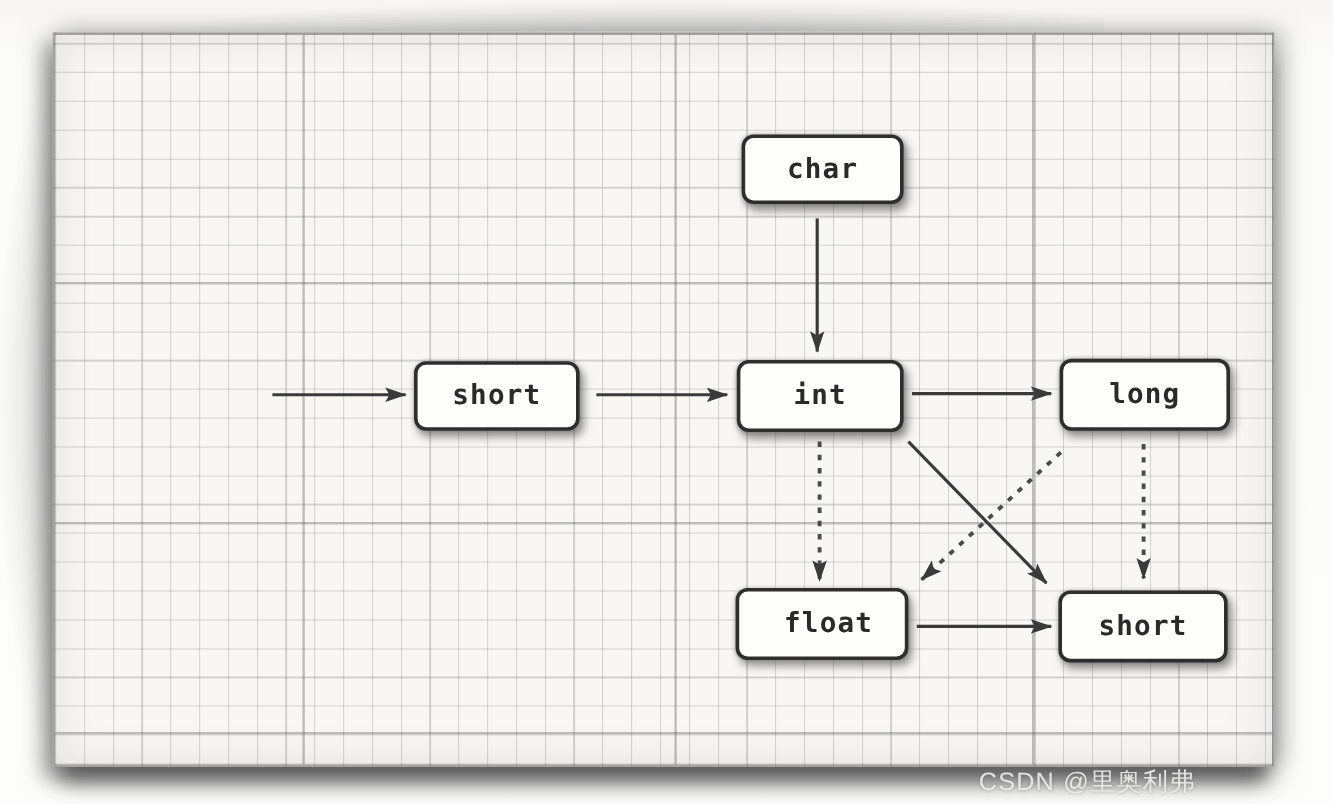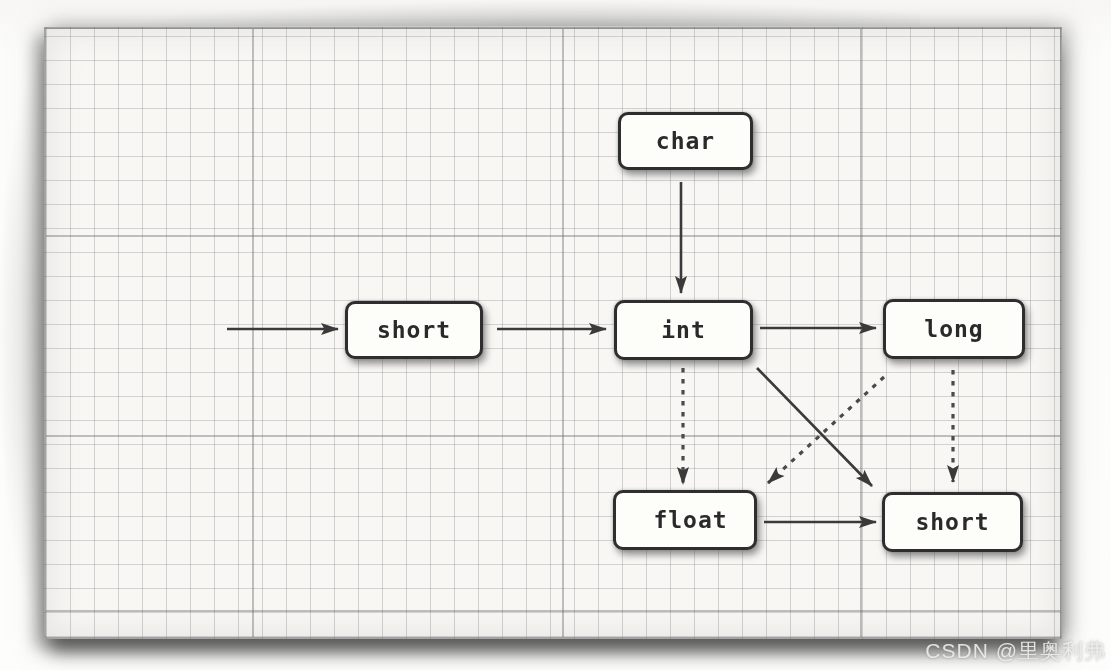--- a/index.html
+++ b/index.html
@@ -46,21 +46,21 @@
     position: absolute; box-sizing: border-box;
     background: #fdfdfa;
     border: 3px solid #2e2e2e; border-radius: 10px;
     display: flex; align-items: center; justify-content: center;
     font-weight: bold; font-size: 23px; letter-spacing: 1px; color: #2a2a2a;
     box-shadow: 3px 5px 7px rgba(80,80,80,.6), 0 0 3px rgba(70,70,70,.35);
   }
 
   .watermark {
     position: absolute; right: 5px; top: 637px; width: 400px;
-    text-align: right;
+    text-align: center;
     font-family: "Liberation Sans", "DejaVu Sans", sans-serif;
     font-size: 21px; letter-spacing: 1px;
     color: #ebebe9; opacity: .92;
     text-shadow: 0 0 3px rgba(110,110,110,.6);
   }
 </style>
 </head>
 <body>
 
 <div id="stage">

